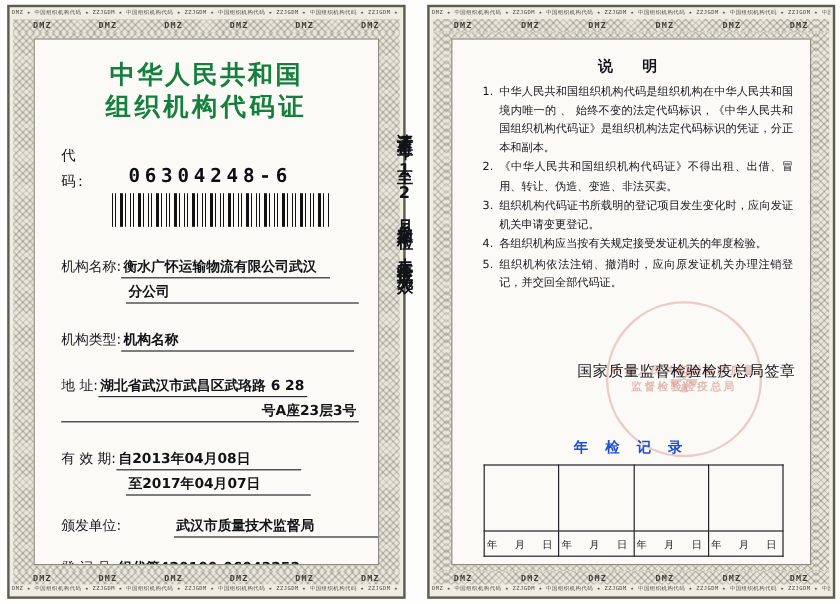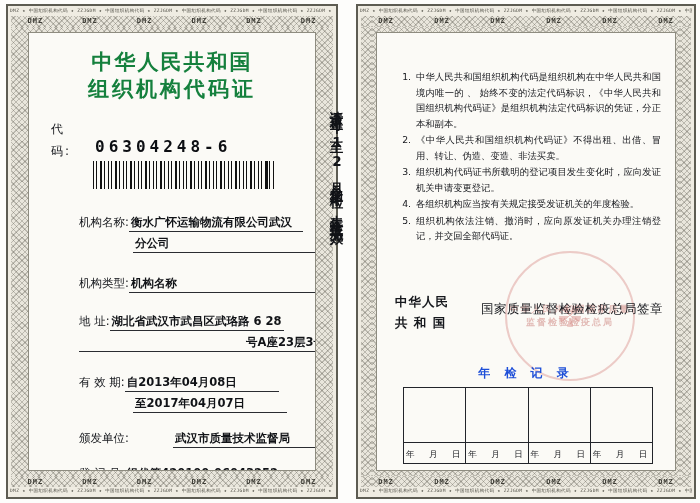--- a/index.html
+++ b/index.html
@@ -100,21 +100,20 @@
     line-height: 27px;
     letter-spacing: 2px;
   }
   .l-title .ln2 { letter-spacing: 3px; }
 
   .row {
     position: absolute;
     display: flex;
     align-items: flex-start;
     color: #15171c;
-    margin-left: 28px;
   }
   .lbl {
     font-size: 11.5px;
     color: #15171c;
     white-space: nowrap;
     font-weight: 500;
   }
   .val {
     font-size: 11.5px;
     color: #111317;
@@ -134,21 +133,21 @@
   }
   .code-label2 {
     position: absolute;
     left: 22px; top: 110px;
     font-size: 12px;
     letter-spacing: 2px;
     color: #15171c;
   }
   .code-digits {
     position: absolute;
-    left: 66px; top: 104px;
+    left: 78px; top: 104px;
     font-family: "DejaVu Sans Mono", "Liberation Mono", monospace;
     font-size: 16px;
     font-weight: bold;
     letter-spacing: 4px;
     color: #0c0e12;
   }
   .barcode {
     position: absolute;
     left: 64px; top: 128px;
     width: 182px; height: 28px;
@@ -396,20 +395,21 @@
         <span>DMZ</span>
         <span>DMZ</span>
         <span>DMZ</span>
         <span>DMZ</span>
         <span>DMZ</span>
         <span>DMZ</span>
       </div>
 
       <div class="inner-white">
 
+        <div class="r-head">说　明</div>
 
         <div class="r-list">
           <div class="r-item">
             <span class="r-num">1.</span>
             <span class="r-txt">中华人民共和国组织机构代码是组织机构在中华人民共和国境内唯一的 、 始终不变的法定代码标识，《中华人民共和国组织机构代码证》是组织机构法定代码标识的凭证，分正本和副本。</span>
           </div>
           <div class="r-item">
             <span class="r-num">2.</span>
             <span class="r-txt">《中华人民共和国组织机构代码证》不得出租、出借、冒用、转让、伪造、变造、非法买卖。</span>
           </div>
@@ -424,24 +424,20 @@
           <div class="r-item">
             <span class="r-num">5.</span>
             <span class="r-txt">组织机构依法注销、撤消时，应向原发证机关办理注销登记，并交回全部代码证。</span>
           </div>
         </div>
 
         <div class="seal">
           <div class="seal-text">中华人民共和国国家质量监督检验检疫总局</div>
         </div>
 
-        <div class="issuer-left">
-          <div>中华人民</div>
-          <div>共 和 国</div>
-        </div>
         <div class="issuer-right">国家质量监督检验检疫总局签章</div>
 
         <div class="annual-title">年 检 记 录</div>
 
         <table class="annual-table">
           <tbody>
               <tr class="body">
             <td></td>
             <td></td>
             <td></td>

